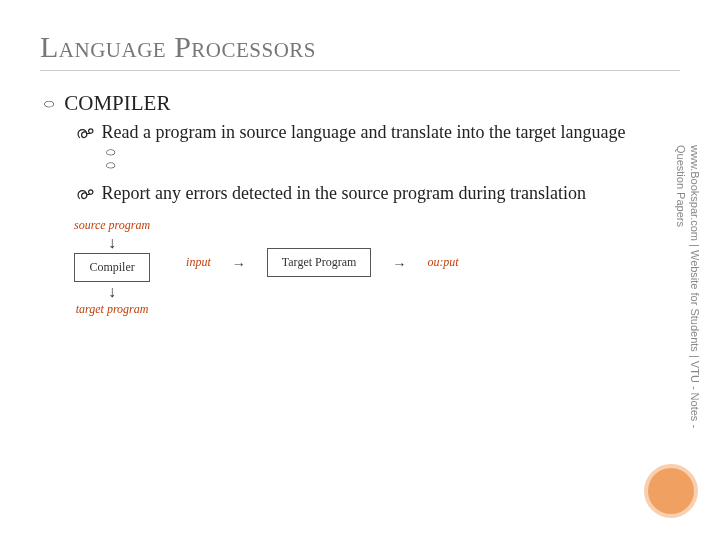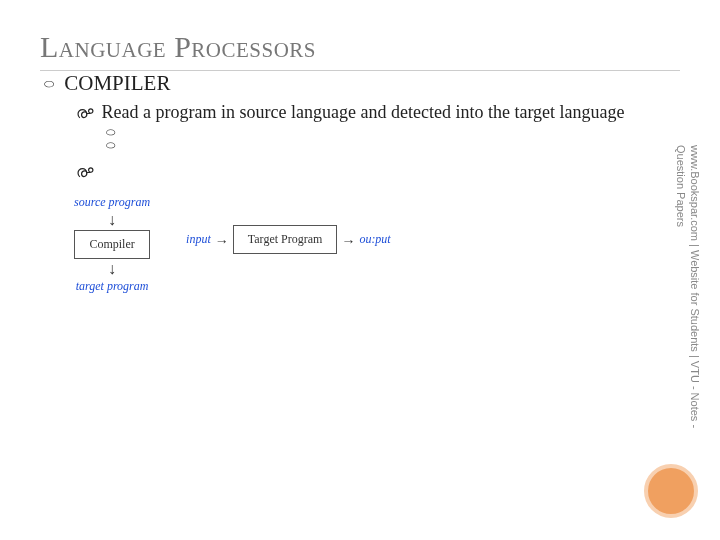--- a/index.html
+++ b/index.html
@@ -18,20 +18,21 @@
     position: relative;
   }
   .title {
     font-variant: small-caps;
     font-size: 30px;
     color: #777;
     font-weight: 400;
     letter-spacing: 0.5px;
     border-bottom: 1px solid #ccc;
     padding-bottom: 6px;
+    margin-bottom: 20px;
   }
   .body {
     padding-left: 4px;
   }
   .l1 {
     display: flex;
     align-items: baseline;
     gap: 10px;
     margin-bottom: 6px;
   }
@@ -113,36 +114,36 @@
   .diagram .box {
     border: 1px solid #555;
     padding: 6px 14px;
     display: inline-block;
     text-align: center;
     font-size: 12px;
   }
   .diagram .label {
     font-size: 12px;
     font-style: italic;
-    color: #1d4ed8;
+    color: #c2410c;
   }
   .vertical-diagram {
     display: flex;
     flex-direction: column;
     align-items: center;
     gap: 2px;
   }
   .vertical-diagram .arrow {
     font-size: 16px;
     line-height: 1;
   }
   .horizontal-diagram {
     display: flex;
     align-items: center;
-    gap: 4px;
+    gap: 21px;
     margin-top: 30px;
   }
   .horizontal-diagram .arrow {
     font-size: 14px;
   }
 </style>
 </head>
 <body>
 
 <div class="slide">
@@ -153,34 +154,35 @@
 
     <div class="l1">
       <span class="l1-bullet">⬭</span>
       <span class="l1-text">COMPILER</span>
     </div>
 
     <div class="l2-group">
 
       <div class="l2">
         <span class="l2-bullet">൙</span>
-        <span>Read a program in source language and detected into the target language</span>
+        <span>Read a program in source language and translate into the target language</span>
       </div>
 
       <div class="l3-group">
         <div class="l3">
           <span class="l3-bullet">⬭</span>
         </div>
         <div class="l3">
           <span class="l3-bullet">⬭</span>
         </div>
       </div>
 
       <div class="l2">
         <span class="l2-bullet">൙</span>
+        <span>Report any errors detected in the source program during translation</span>
       </div>
 
     </div>
 
     <div class="diagrams">
 
       <div class="diagram vertical-diagram">
         <div class="label">source program</div>
         <div class="arrow">↓</div>
         <div class="box">Compiler</div>

